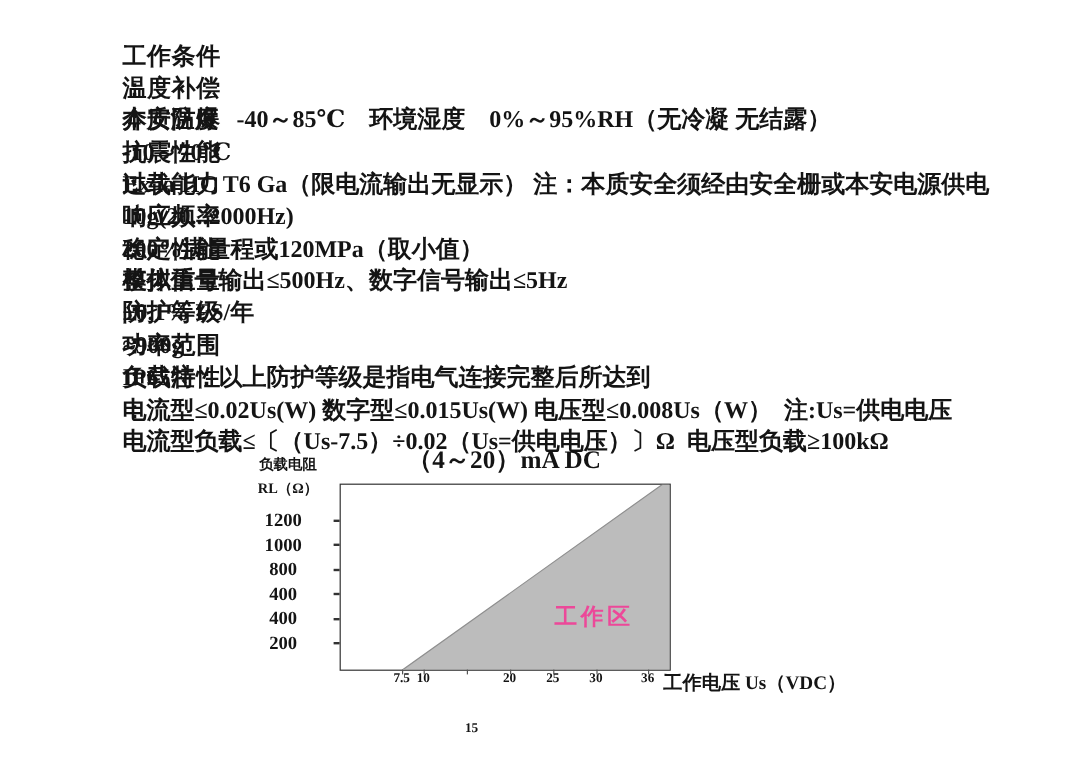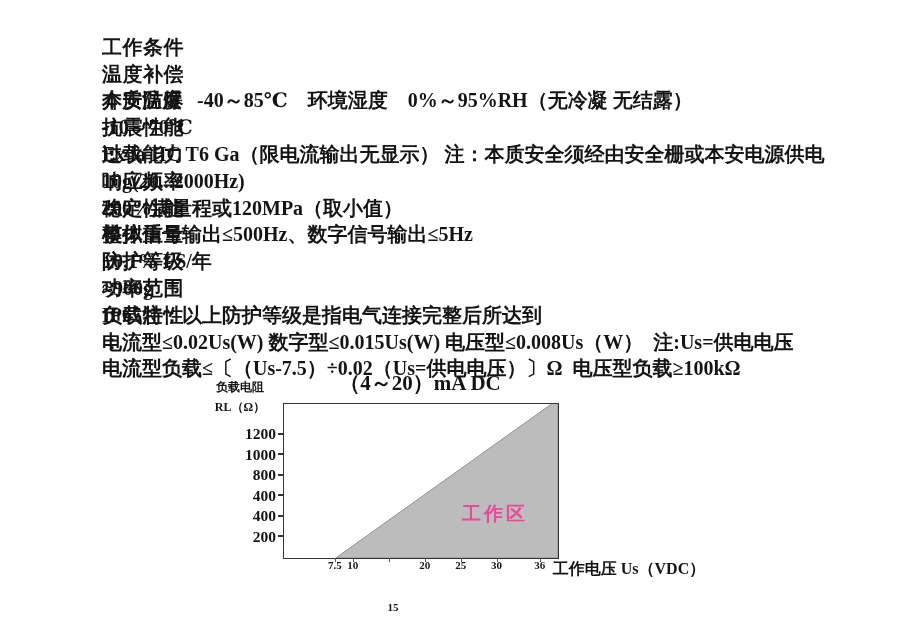--- a/index.html
+++ b/index.html
@@ -17,21 +17,21 @@
   .chart{position:absolute;left:0;top:368px;width:900px;height:240px;}
   .chart-title{position:absolute;left:283px;top:1px;width:274px;text-align:center;
     font-size:21px;font-weight:bold;}
   .ylab{position:absolute;left:192px;top:9px;width:96px;text-align:center;
     font-size:12px;font-weight:bold;line-height:20px;}
   .plot{position:absolute;left:283px;top:35px;width:274px;height:154px;
     border:1.5px solid #333;box-sizing:content-box;}
   .plot svg{position:absolute;left:0;top:0;width:274px;height:154px;display:block;}
   .region-label{position:absolute;left:178px;top:97px;font-size:19px;color:#ec4899;
     letter-spacing:3px;font-weight:bold;}
-  .ytick{position:absolute;width:80px;text-align:right;font-size:15.5px;
+  .ytick{position:absolute;width:80px;text-align:center;font-size:15.5px;
     font-weight:bold;line-height:19px;}
   .ydash{position:absolute;width:5px;height:2px;background:#333;}
   .xtick{position:absolute;width:44px;text-align:center;font-size:11px;
     font-weight:bold;top:191px;}
   .xdash{position:absolute;width:1.5px;height:4px;background:#555;top:190px;}
   .xlab{position:absolute;top:191px;font-size:16px;font-weight:bold;white-space:pre;}
 </style>
 </head>
 <body>
 

